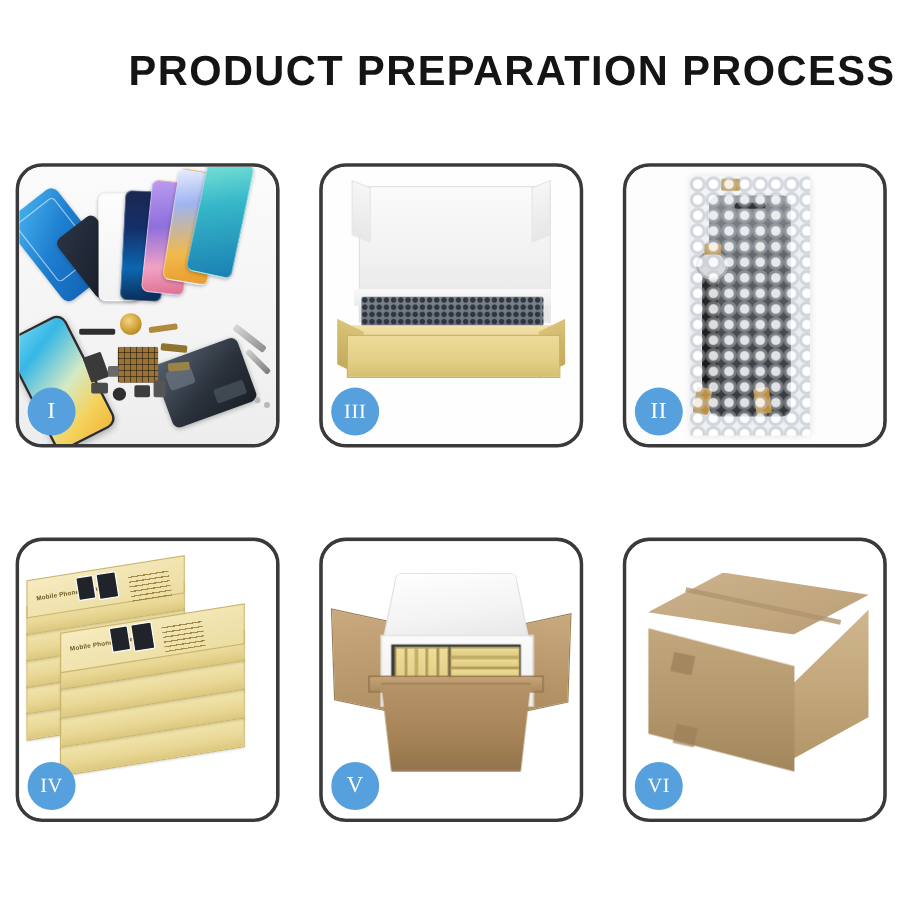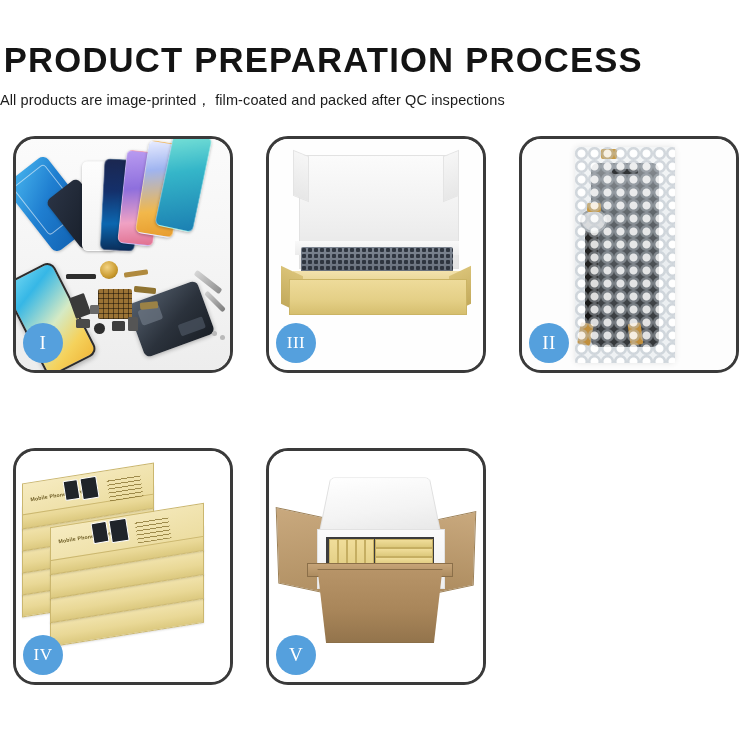--- a/index.html
+++ b/index.html
@@ -13,21 +13,21 @@
     font-family: "Liberation Sans", sans-serif;
     overflow: hidden;
     position: relative;
   }
 
   
   #header {
     position: absolute;
     top: 0; left: 0;
     width: 750px;
-    text-align: left;
+    text-align: right;
   }
   #page-title {
     margin: 0;
     padding-top: 42px;
     font-size: 35px;
     font-weight: 700;
     letter-spacing: 1.2px;
     color: #141414;
     font-family: "Liberation Sans", sans-serif;
     line-height: 1;
@@ -402,21 +402,20 @@
   .p6 .tape2 {
     position:absolute; left:22px; top:128px; width:18px; height:16px;
     background:#9c7f57; opacity:.7; transform:rotate(12deg);
   }
 </style>
 </head>
 <body>
 
 <div id="header">
   <h1 id="page-title">PRODUCT PREPARATION PROCESS</h1>
-  <p id="page-subtitle">All products are image-printed， film-coated and packed after QC inspections</p>
 </div>
 
 <div id="panel-grid">
 
   <div class="panel p1">
     <div class="panel-photo">
       <div class="ph film"></div>
       <div class="ph film-dark"></div>
       <div class="fan">
         <div class="f f5"></div>
@@ -521,14 +520,27 @@
       <div class="yb ybh1"></div>
       <div class="yb ybh2"></div>
       <div class="yb ybh3"></div>
       <div class="yb ybh4"></div>
       <div class="cartonrim"></div>
       <div class="cartonbody"></div>
     </div>
     <div class="badge">V</div>
   </div>
 
+  <div class="panel p6">
+    <div class="panel-photo">
+      <div class="carton">
+        <div class="top"></div>
+        <div class="topline"></div>
+        <div class="side"></div>
+        <div class="front"></div>
+        <div class="tape1"></div>
+        <div class="tape2"></div>
+      </div>
+    </div>
+    <div class="badge wide">VI</div>
+  </div>
 
 </div>
 
 </body></html>

